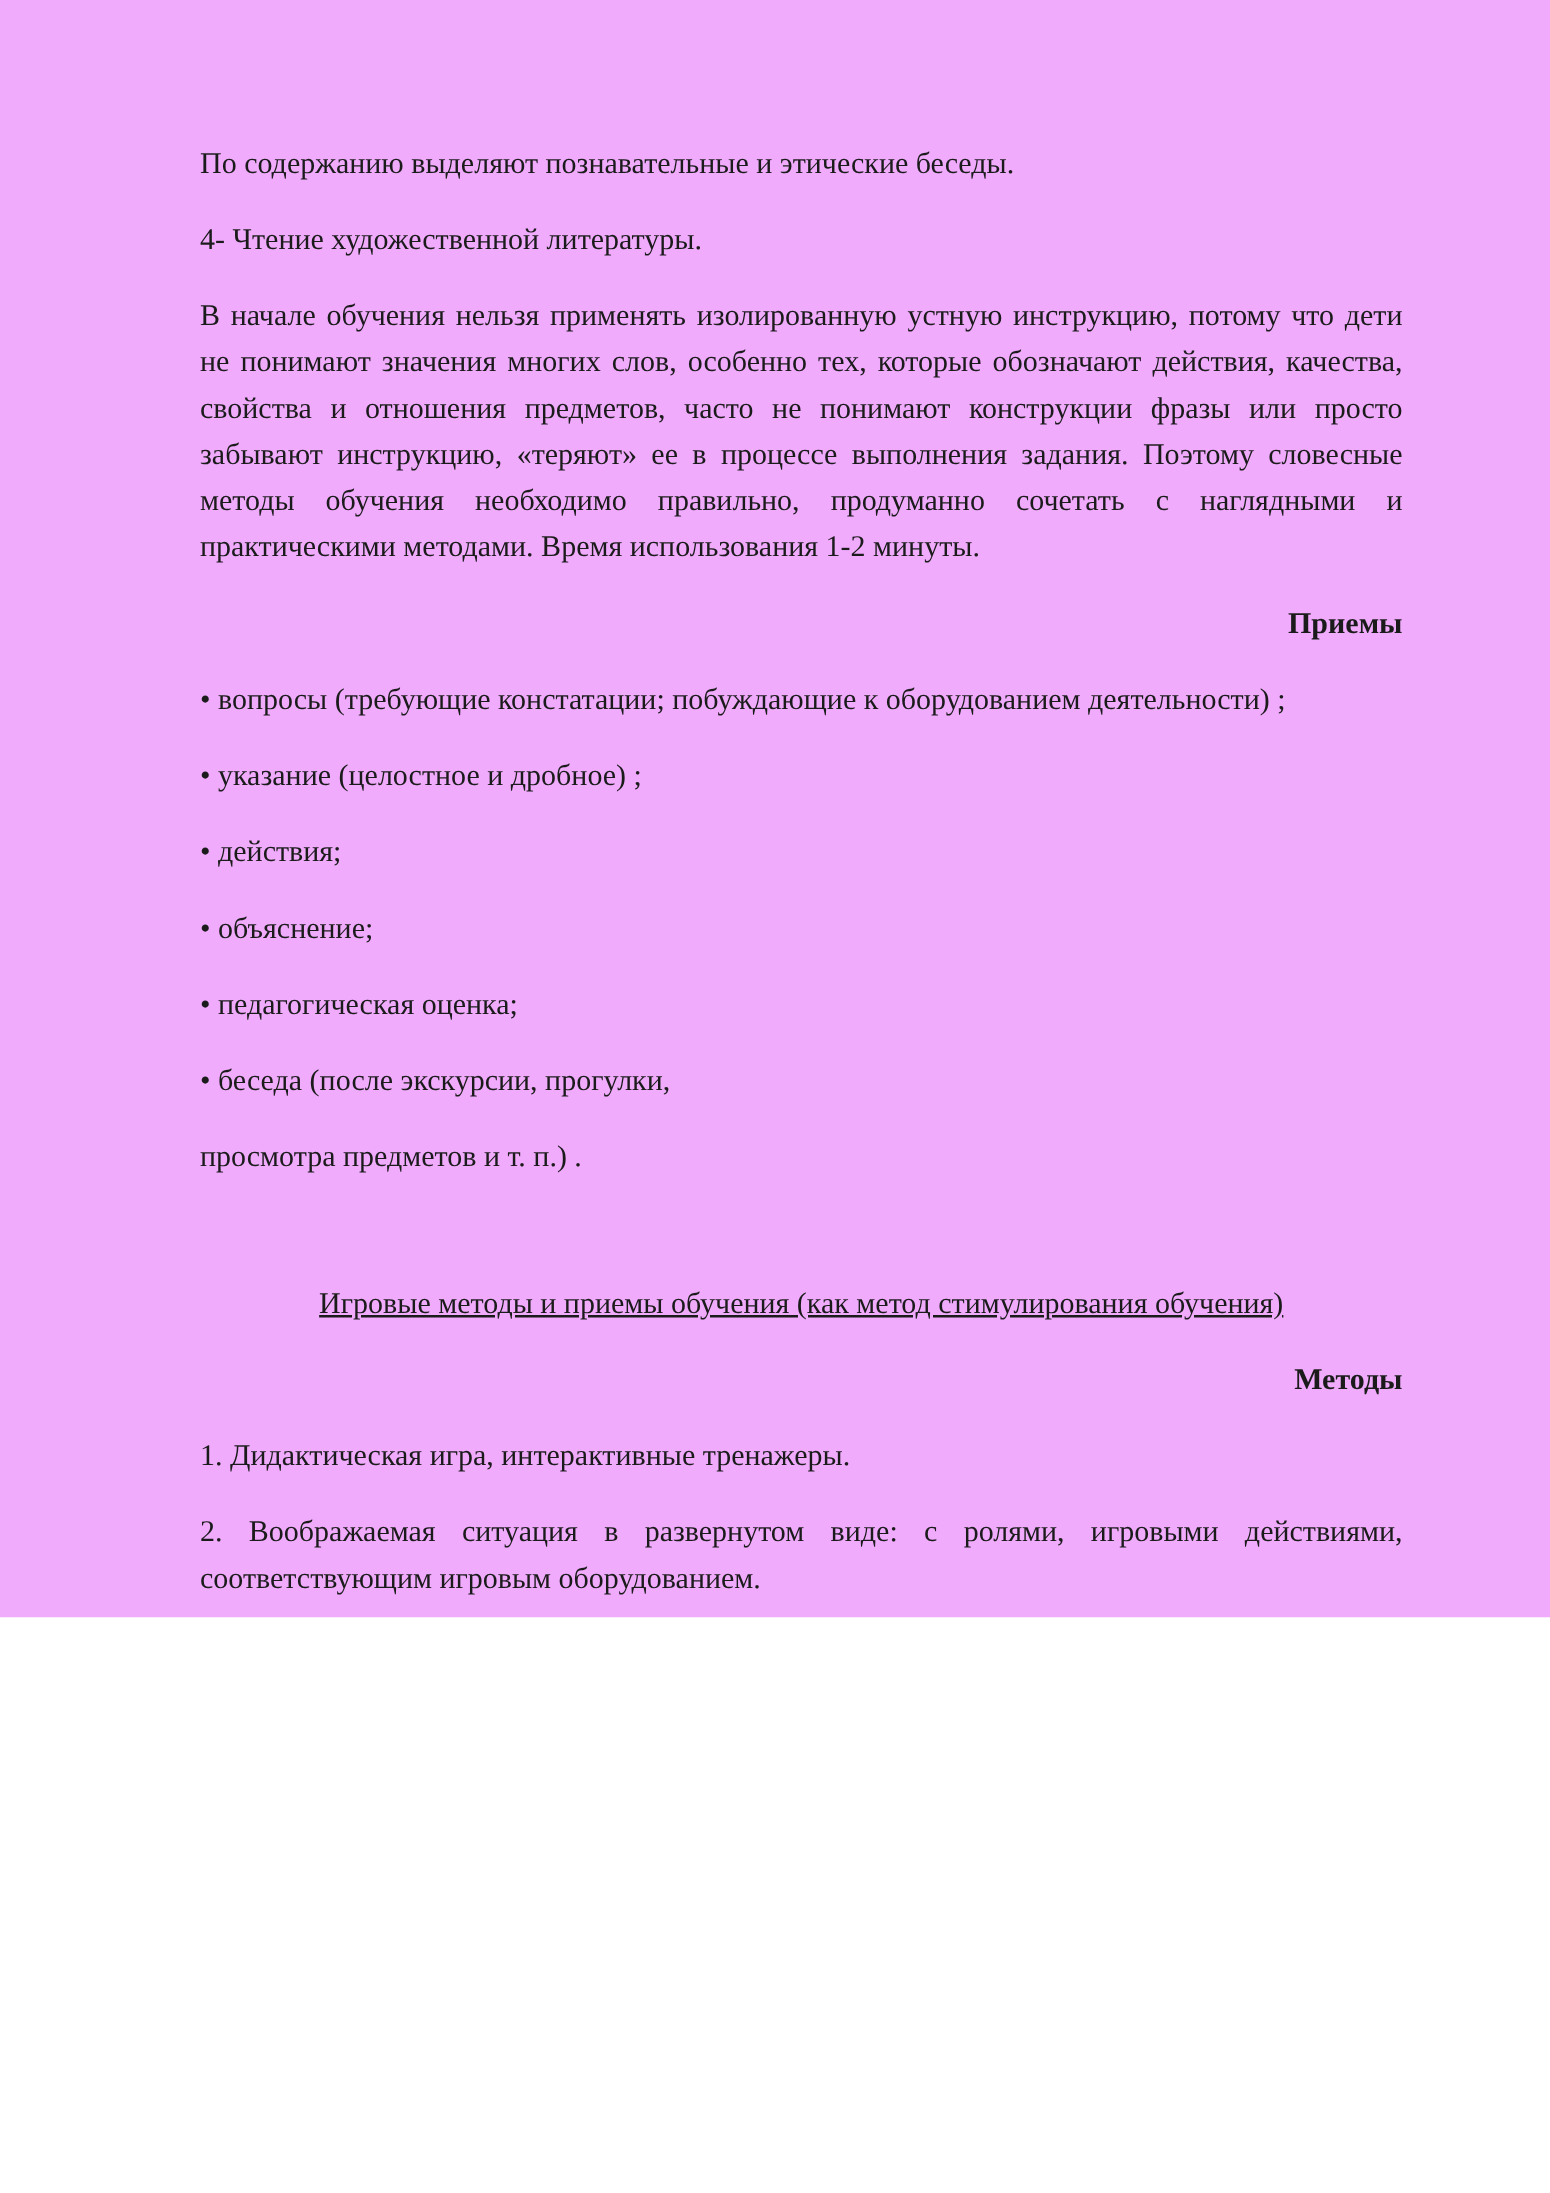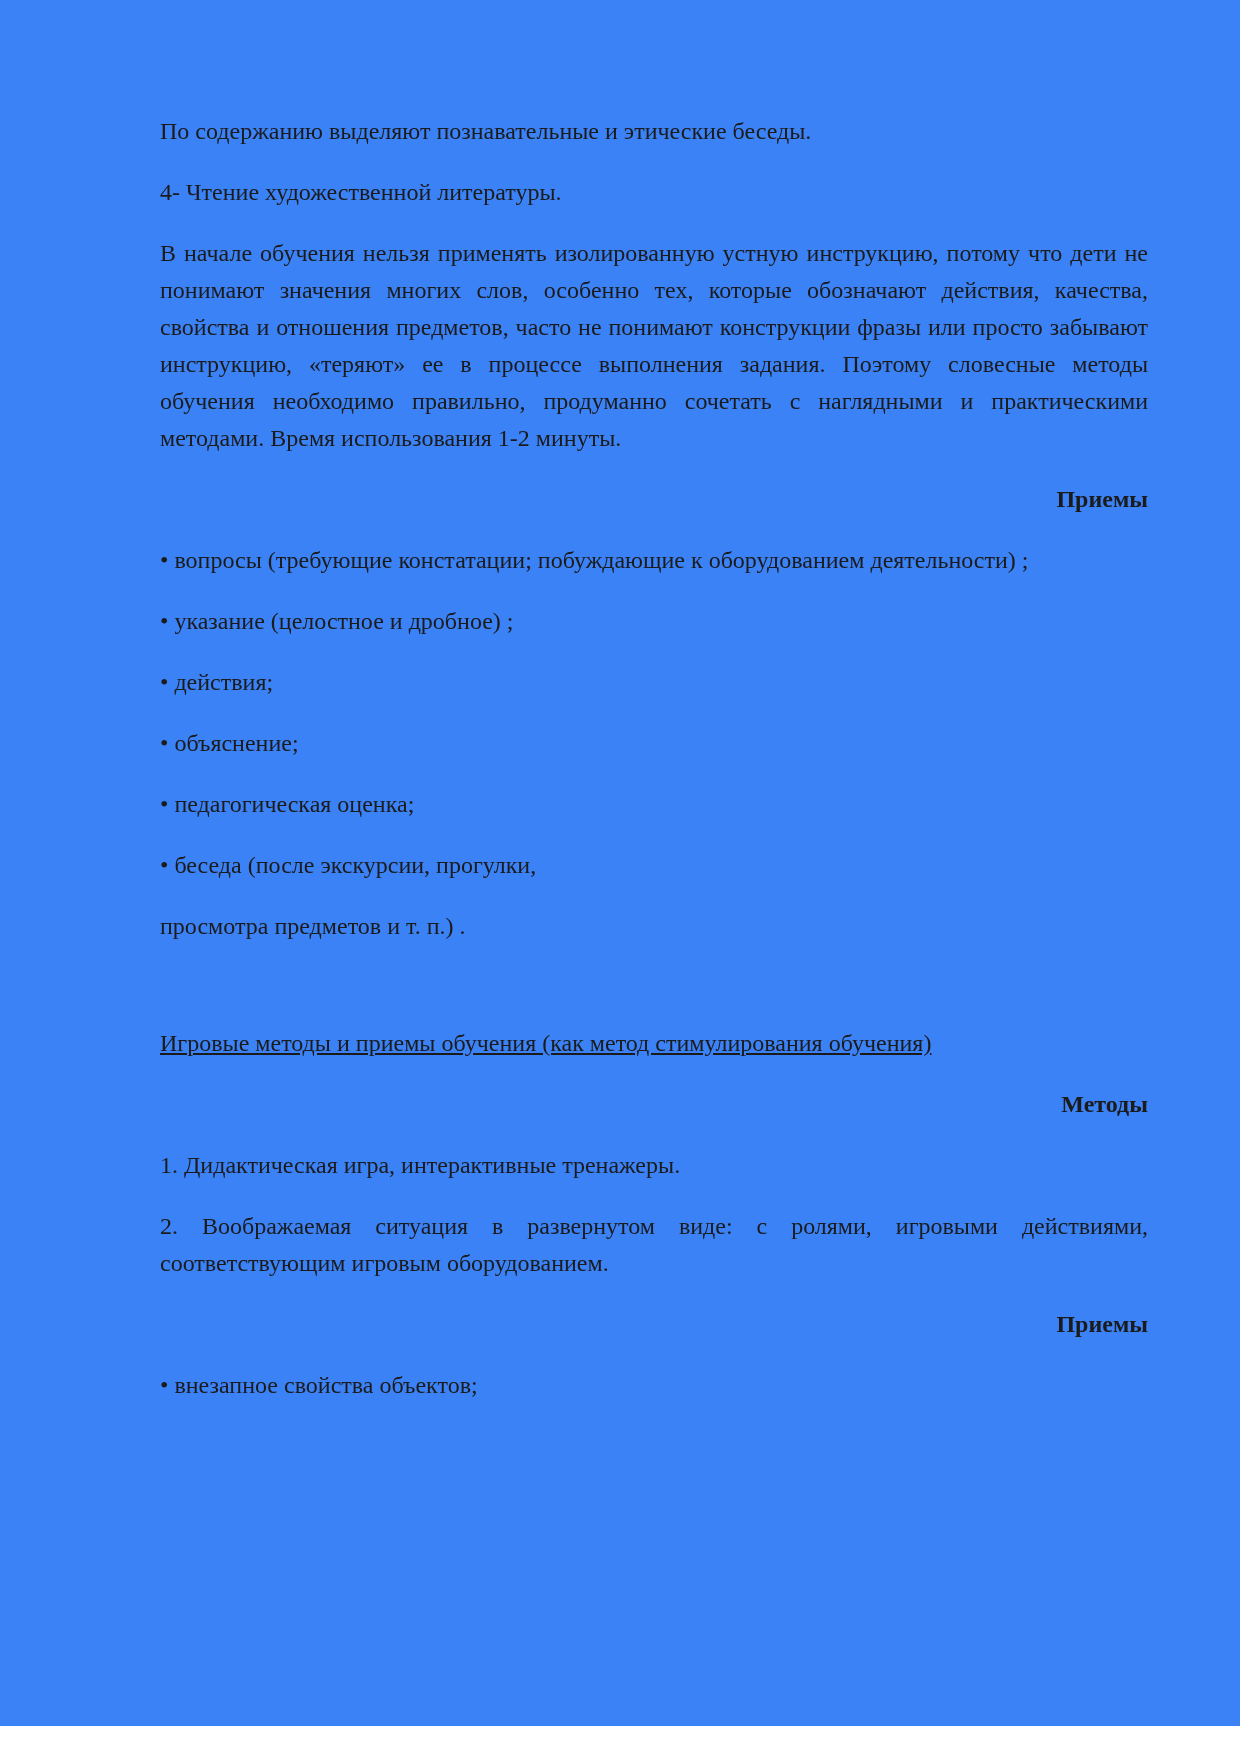--- a/index.html
+++ b/index.html
@@ -3,24 +3,24 @@
 <meta charset="utf-8">
 <style>
   html, body {
     margin: 0;
     padding: 0;
     background: #ffffff;
   }
   .page {
     position: relative;
     width: 1240px;
-    height: 1726px;
-    background: #3b82f6;
+    height: 1294px;
+    background: #f0abfc;
     box-sizing: border-box;
-    padding: 113px 92px 0 160px;
+    padding: 113px 118px 0 160px;
     font-family: "Liberation Serif", "DejaVu Serif", serif;
     font-size: 24px;
     line-height: 37px;
     color: #1b1b1b;
     overflow: hidden;
   }
   .block {
     margin: 0 0 24px 0;
   }
   .normal {
@@ -32,20 +32,21 @@
   .bold {
     font-weight: bold;
     text-align: right;
   }
   .underline-heading {
     text-decoration: underline;
     text-align: left;
   }
   .gap-before {
     margin-top: 80px;
+    text-align: center;
   }
 </style>
 </head>
 <body>
 
 <div class="page">
 
   <p class="block normal">По содержанию выделяют познавательные  и этические беседы.</p>
 
   <p class="block normal">4- Чтение художественной литературы.</p>

